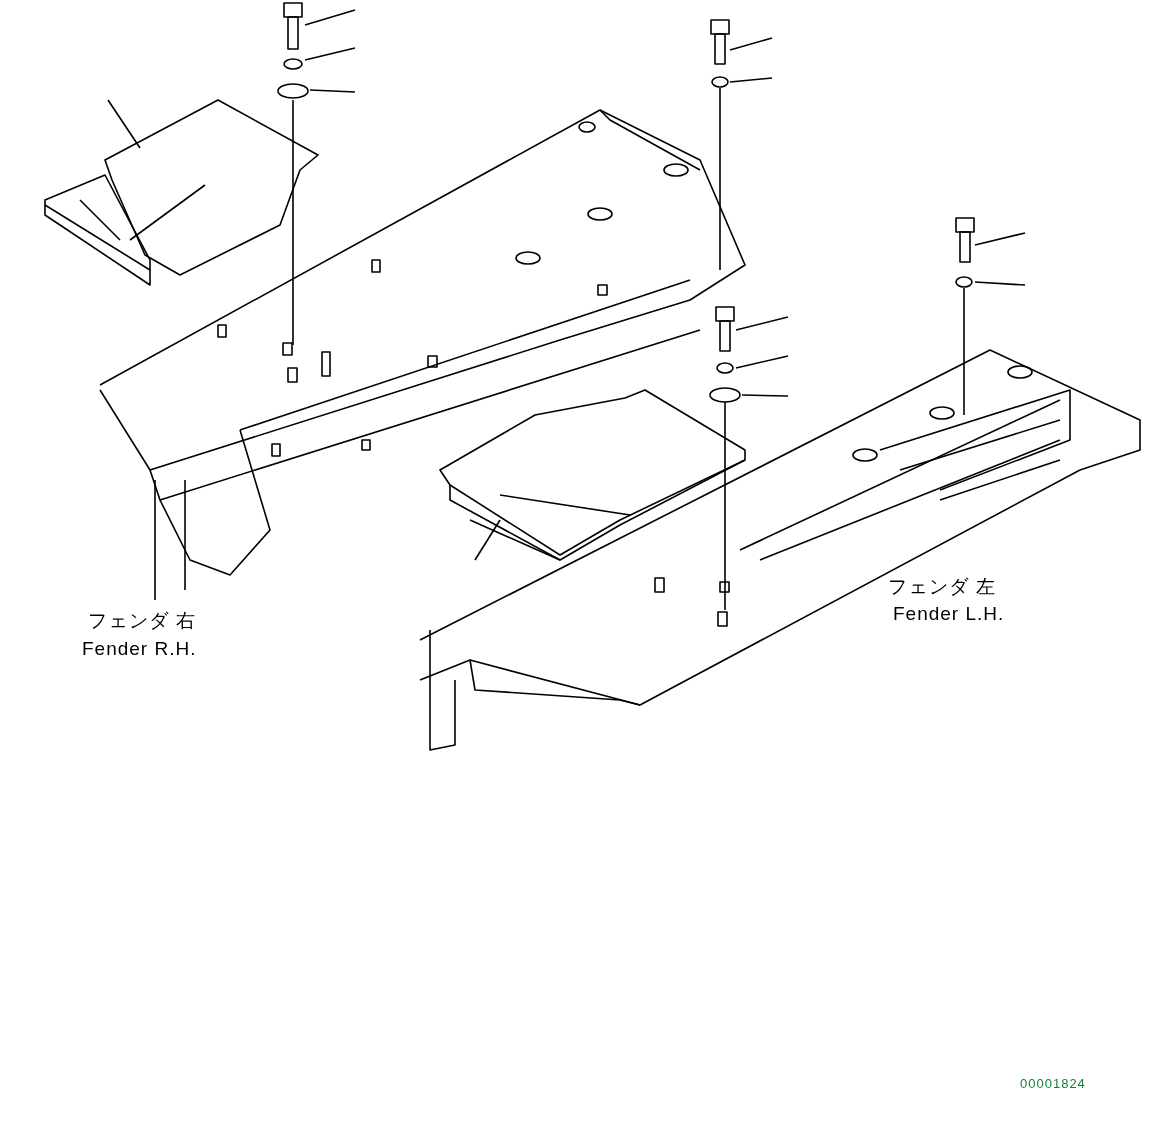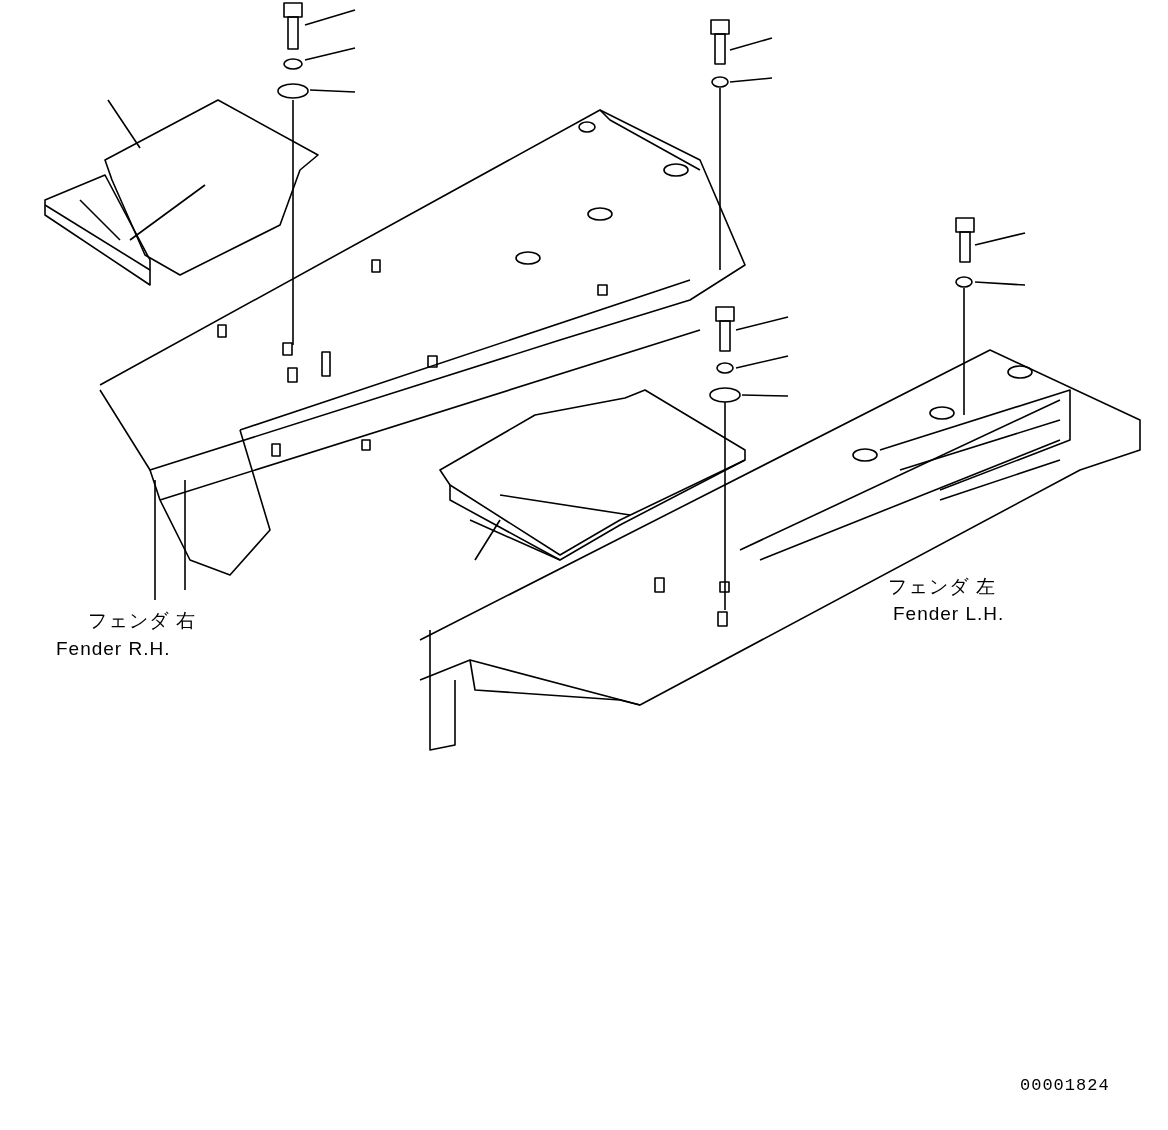--- a/index.html
+++ b/index.html
@@ -1,19 +1,19 @@
 <!DOCTYPE html>
 <html><head>
 <meta charset="utf-8">
 <style>
   html, body { margin:0; padding:0; background:#ffffff; }
   body { width:1168px; height:1130px; position:relative; overflow:hidden; font-family:"DejaVu Sans Mono", monospace; }
   svg.drawing { position:absolute; left:0; top:0; }
   .label { position:absolute; font-family:Liberation Sans, sans-serif; color:#000; font-size:19px; line-height:22px; white-space:nowrap; letter-spacing:1px; }
-  .code { position:absolute; font-family:Liberation Mono, monospace; color:#000000; font-size:17px; letter-spacing:1px; }
+  .code { position:absolute; font-family:Liberation Sans, sans-serif; color:#15803d; font-size:13px; letter-spacing:1px; }
 </style>
 </head>
 <body>
 
 <svg class="drawing" width="1168" height="1130" viewBox="0 0 1168 1130" fill="none" stroke="#000" stroke-width="1.6" stroke-linejoin="round">
 
   <g>
     <polyline points="100,385 600,110 700,160 745,265 690,300 560,340 150,470 100,390"></polyline>
     <polyline points="150,470 160,500 190,560 230,575 270,530 240,430"></polyline>
     <polyline points="600,110 610,120 700,170"></polyline>
@@ -100,16 +100,16 @@
     <line x1="736" y1="330" x2="788" y2="317"></line>
     <line x1="736" y1="368" x2="788" y2="356"></line>
     <line x1="742" y1="395" x2="788" y2="396"></line>
 
     <line x1="108" y1="100" x2="140" y2="148"></line>
     <line x1="475" y1="560" x2="500" y2="520"></line>
   </g>
 </svg>
 
 <div class="label" style="left:88px;top:610px;">フェンダ 右</div>
-<div class="label" style="left:56px;top:638px;">Fender R.H.</div>
+<div class="label" style="left:82px;top:638px;">Fender R.H.</div>
 <div class="label" style="left:888px;top:576px;">フェンダ 左</div>
 <div class="label" style="left:893px;top:603px;">Fender L.H.</div>
 <div class="code" style="left:1020px;top:1076px;">00001824</div>
 
 </body></html>

